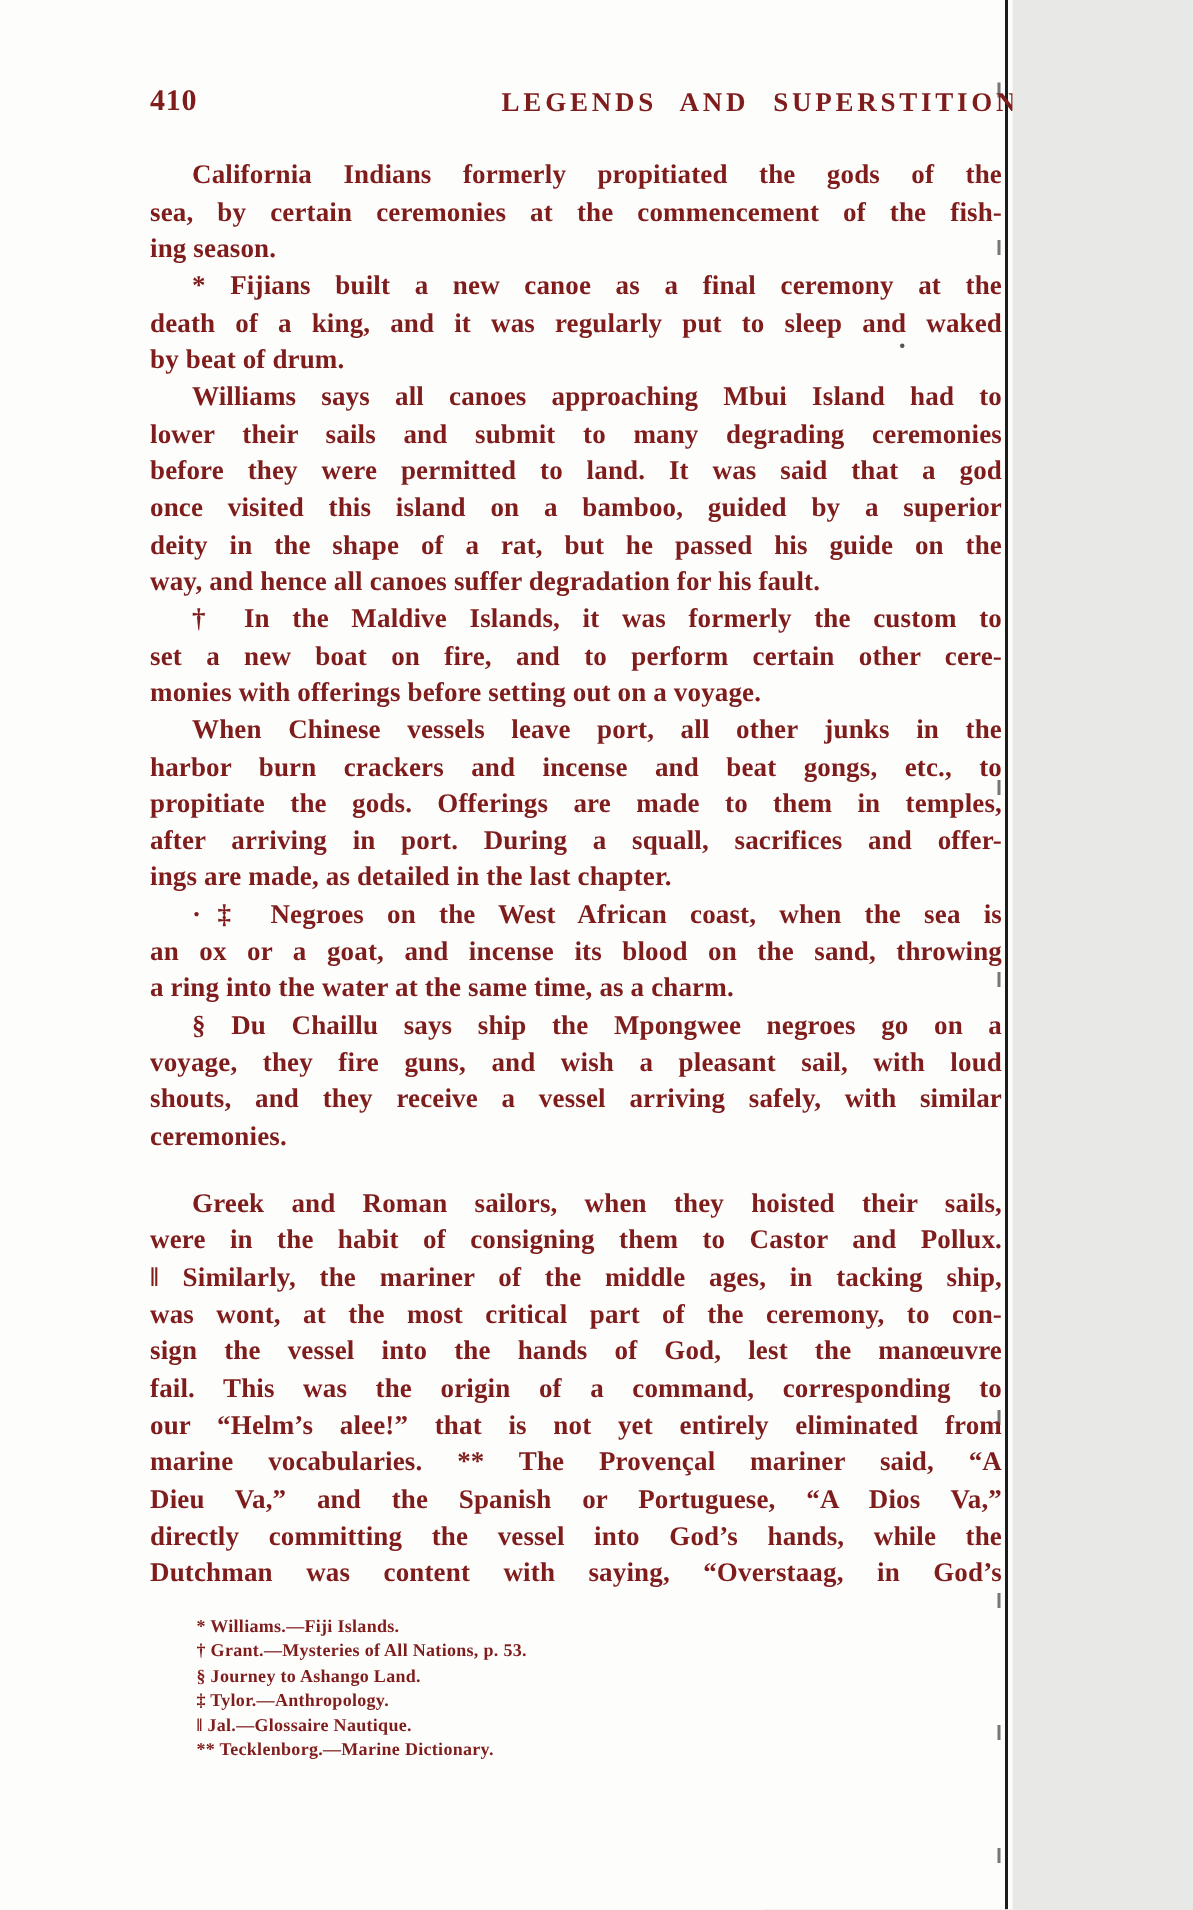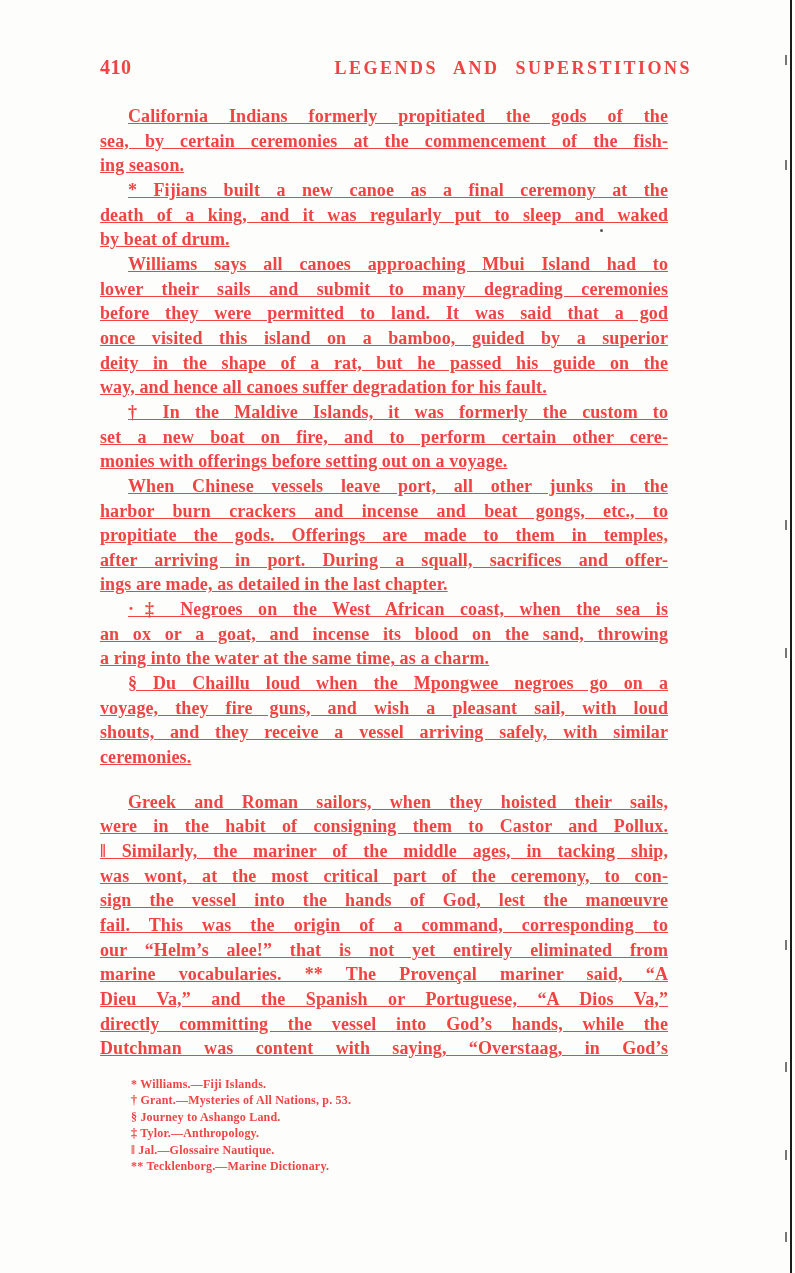--- a/index.html
+++ b/index.html
@@ -1,23 +1,23 @@
 <!DOCTYPE html>
 <html><head>
 <meta charset="utf-8">
 <style>
   html, body { margin: 0; padding: 0; background: #e8e8e6; }
   .page {
     position: relative;
-    width: 795px;
+    width: 675px;
     height: 1273px;
     background: #fdfdfb;
     overflow: hidden;
     font-family: "Liberation Serif", "DejaVu Serif", serif;
-    color: #ef4444;
+    color: #7f1d1d;
   }
   
   .edge-line {
     position: absolute;
     top: 0; bottom: 0;
     right: 3px;
     width: 2px;
     background: #1c1c1c;
   }
   .edge-tick {
@@ -71,21 +71,20 @@
     font-size: 18px;
     font-weight: 700;
     line-height: 24.65px;
     letter-spacing: 0.1px;
   }
   .paragraph { margin: 0; }
   .paragraph.gap-before { margin-top: 20px; }
   .line {
     text-align: justify;
     text-align-last: justify;
-    text-decoration: underline;
   }
   .line.first { text-indent: 28px; }
   .line.last { text-align-last: left; }
   
   .footnotes {
     position: absolute;
     top: 1076px;
     left: 131px;
     width: 520px;
     font-size: 12px;
@@ -146,21 +145,21 @@
         <div class="line">propitiate the gods.  Offerings are made to them in temples,</div>
         <div class="line">after arriving in port.  During a squall, sacrifices and offer-</div>
         <div class="line last">ings are made, as detailed in the last chapter.</div>
       </div>
       <div class="paragraph">
         <div class="line first">·‡ Negroes on the West African coast, when the sea is</div>
         <div class="line">an ox or a goat, and incense its blood on the sand, throwing</div>
         <div class="line last">a ring into the water at the same time, as a charm.</div>
       </div>
       <div class="paragraph">
-        <div class="line first">§ Du Chaillu loud when the Mpongwee negroes go on a</div>
+        <div class="line first">§ Du Chaillu says ship the Mpongwee negroes go on a</div>
         <div class="line">voyage, they fire guns, and wish a pleasant sail, with loud</div>
         <div class="line">shouts, and they receive a vessel arriving safely, with similar</div>
         <div class="line last">ceremonies.</div>
       </div>
       <div class="paragraph gap-before">
         <div class="line first">Greek and Roman sailors, when they hoisted their sails,</div>
         <div class="line">were in the habit of consigning them to Castor and Pollux.</div>
         <div class="line">‖ Similarly, the mariner of the middle ages, in tacking ship,</div>
         <div class="line">was wont, at the most critical part of the ceremony, to con-</div>
         <div class="line">sign the vessel into the hands of God, lest the manœuvre</div>

